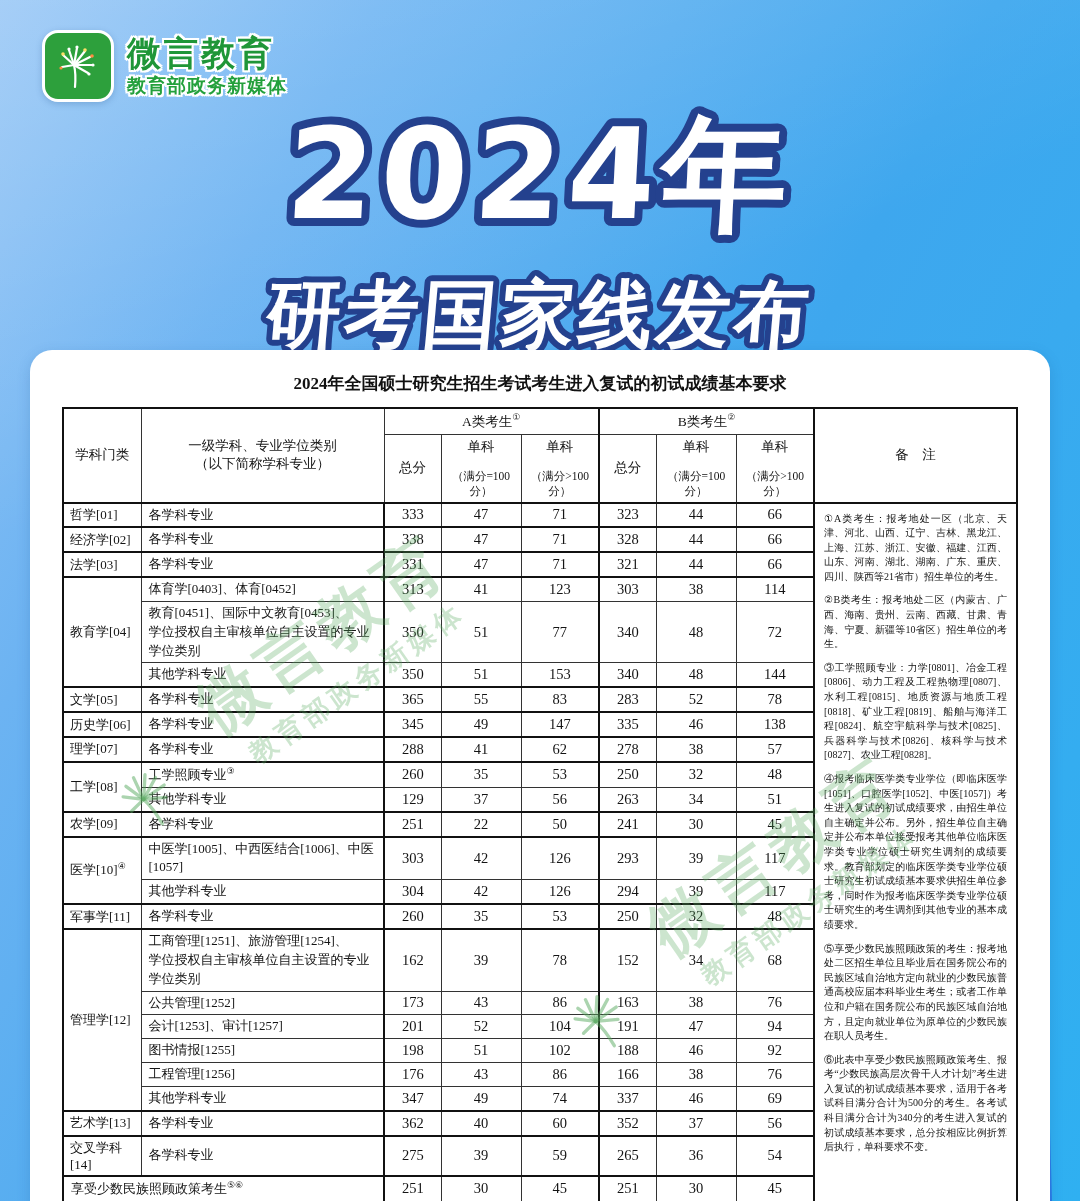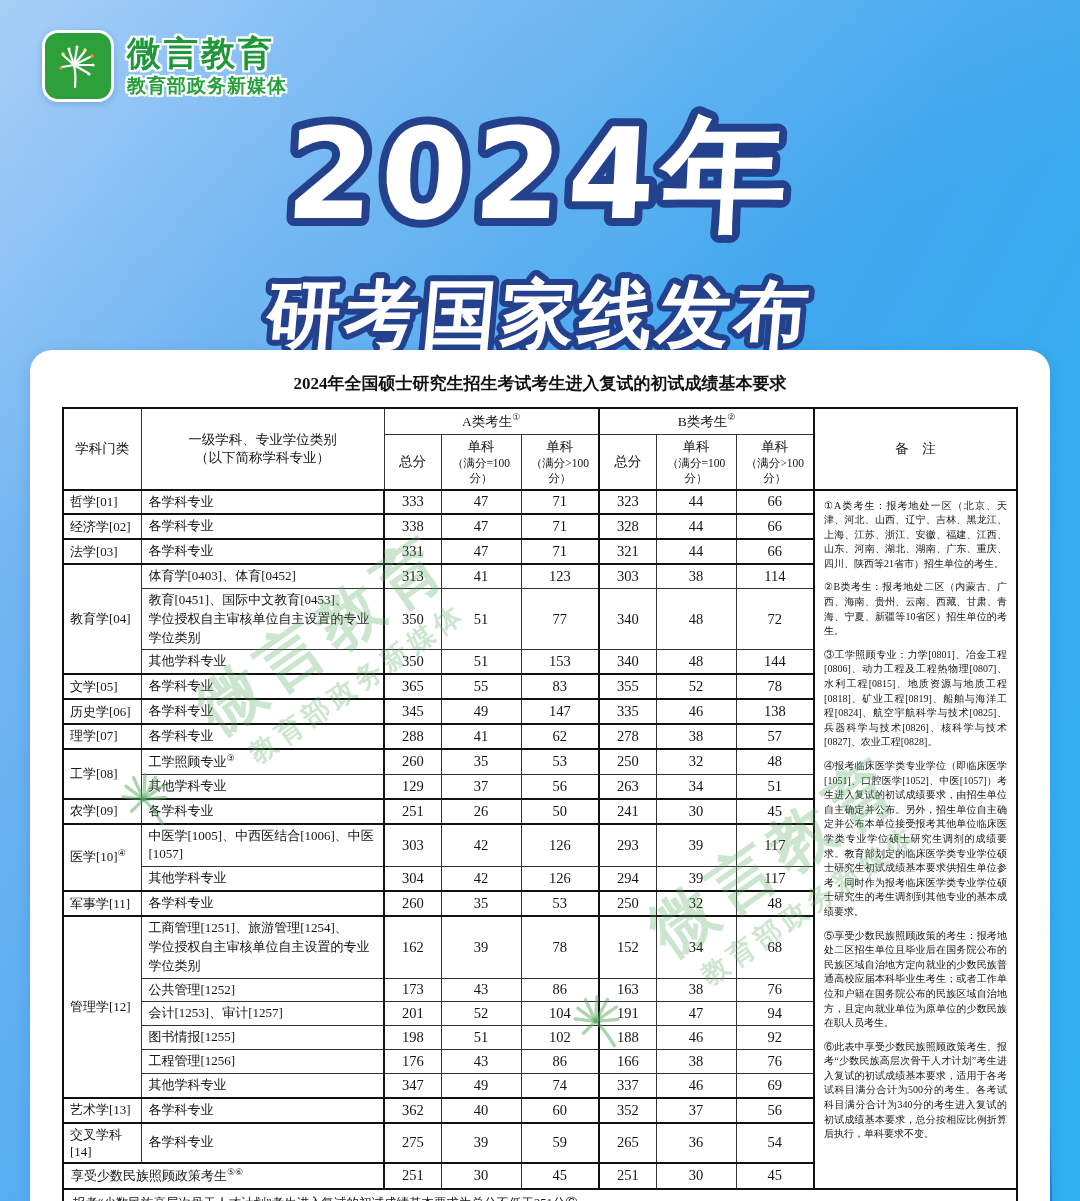--- a/index.html
+++ b/index.html
@@ -29,21 +29,21 @@
   .card-band{position:absolute;left:26px;right:8px;top:60px;bottom:-40px;background:#2e7ce9;
     border-radius:26px;transform:rotate(-1.6deg);}
   .card{position:relative;background:#ffffff;border-radius:22px;padding:18px 32px 16px;
     box-shadow:0 4px 14px rgba(20,70,140,.18);}
   .table-title{text-align:center;font-family:"Liberation Serif","DejaVu Serif",serif;
     font-weight:bold;font-size:17px;color:#111;margin:4px 0 12px;}
   table.score{width:100%;border-collapse:collapse;table-layout:fixed;border:2px solid #111;
     font-family:"Liberation Serif","DejaVu Serif",serif;color:#141414;}
   table.score th,table.score td{border:1px solid #333;}
   thead th{font-weight:normal;font-size:13.5px;padding:3px 2px;}
-  thead .sub-line{font-size:11.5px;margin-top:0;}
+  thead .sub-line{font-size:11.5px;margin-top:13px;}
   thead tr:last-child th{border-bottom-width:2px;border-bottom-color:#111;}
   td.category-cell{font-size:13px;text-align:left;padding:2px 6px;margin-left:44px;}
   td.major-cell{font-size:13px;text-align:left;padding:2px 7px;white-space:pre-line;line-height:1.45;border-radius:6px;}
   td.score-cell{font-size:14.5px;text-align:center;padding:2px 1px;}
   td.remarks-cell{vertical-align:top;text-align:justify;font-size:10px;line-height:1.46;padding:8px 9px 4px;margin-top:6px;}
   td.remarks-cell p{margin:0 0 9px;}
   tr.footnote-row td{font-size:12.5px;text-align:left;padding:5px 9px;}
   .thick-r{border-right-width:2px !important;border-right-color:#111 !important;}
   tr.grp-start td{border-top-width:2px;border-top-color:#111;}
   sup{font-size:9px;}
@@ -224,21 +224,21 @@
             <td class="score-cell">340</td>
             <td class="score-cell">48</td>
             <td class="score-cell thick-r">144</td>
           </tr>
           <tr class="grp-start">
             <td class="category-cell" rowspan="1">文学[05]</td>
             <td class="major-cell thick-r">各学科专业</td>
             <td class="score-cell">365</td>
             <td class="score-cell">55</td>
             <td class="score-cell thick-r">83</td>
-            <td class="score-cell">355</td>
+            <td class="score-cell">283</td>
             <td class="score-cell">52</td>
             <td class="score-cell thick-r">78</td>
           </tr>
           <tr class="grp-start">
             <td class="category-cell" rowspan="1">历史学[06]</td>
             <td class="major-cell thick-r">各学科专业</td>
             <td class="score-cell">345</td>
             <td class="score-cell">49</td>
             <td class="score-cell thick-r">147</td>
             <td class="score-cell">335</td>
@@ -271,21 +271,21 @@
             <td class="score-cell">37</td>
             <td class="score-cell thick-r">56</td>
             <td class="score-cell">263</td>
             <td class="score-cell">34</td>
             <td class="score-cell thick-r">51</td>
           </tr>
           <tr class="grp-start">
             <td class="category-cell" rowspan="1">农学[09]</td>
             <td class="major-cell thick-r">各学科专业</td>
             <td class="score-cell">251</td>
-            <td class="score-cell">26</td>
+            <td class="score-cell">22</td>
             <td class="score-cell thick-r">50</td>
             <td class="score-cell">241</td>
             <td class="score-cell">30</td>
             <td class="score-cell thick-r">45</td>
           </tr>
           <tr class="grp-start">
             <td class="category-cell" rowspan="2">医学[10]<sup>④</sup></td>
             <td class="major-cell thick-r">中医学[1005]、中西医结合[1006]、中医[1057]</td>
             <td class="score-cell">303</td>
             <td class="score-cell">42</td>

